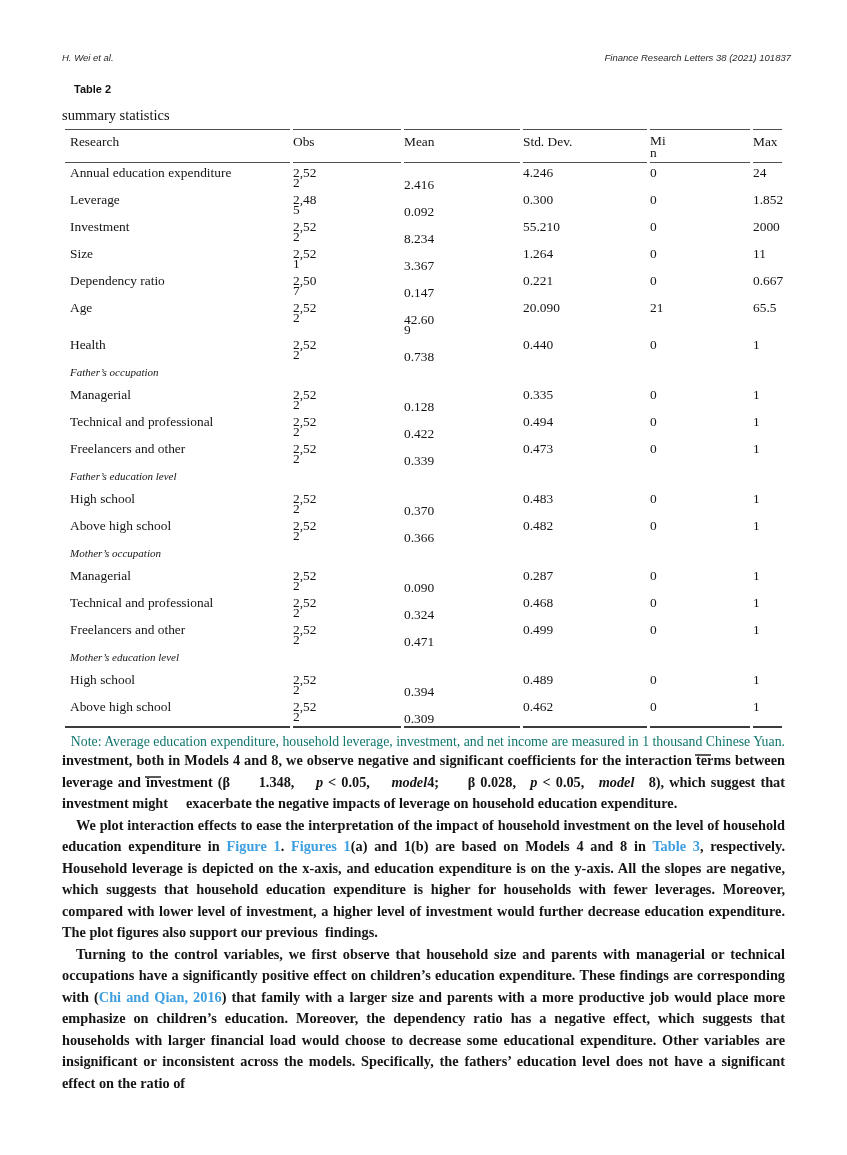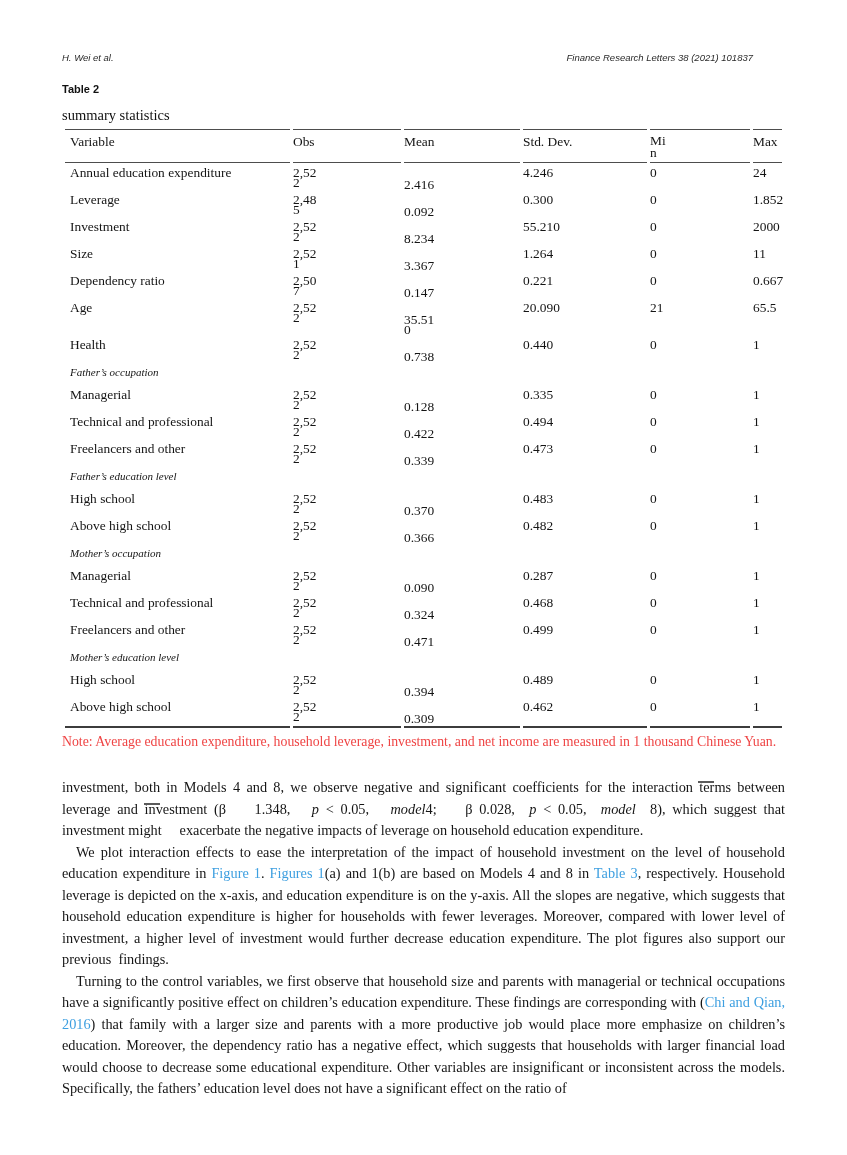--- a/index.html
+++ b/index.html
@@ -1,43 +1,43 @@
 <!DOCTYPE html>
 <html style="--link: #3d9fe0; --text: #1b1b1b;"><head>
 <meta charset="utf-8">
 <style>
   html,body { margin:0; padding:0; background:#ffffff; }
   .page {
     position:relative; width:847px; height:1155px; box-sizing:border-box;
-    padding:52px 94px 30px 62px; background:#fff; overflow:hidden;
+    padding:52px 56px 30px 62px; background:#fff; overflow:hidden;
     font-family:"Liberation Serif", serif; color:var(--text,#1b1b1b);
   }
   
   .running-head { display:flex; justify-content:space-between; align-items:baseline;
     font-family:"Liberation Sans", sans-serif; font-style:italic; font-size:9.5px; color:#2a2a2a; }
   
   .table-label { margin-top:20px; font-family:"Liberation Sans", sans-serif;
-    font-weight:bold; font-size:11px; line-height:13px; color:#111; }
+    font-weight:bold; font-size:11px; line-height:13px; color:#111;margin-left:12px; }
   .table-title { margin-top:10px; font-size:14.5px; line-height:18px; color:#111; }
   
   table.stats { margin-top:5px; width:723px; table-layout:fixed;
     border-collapse:separate; border-spacing:3px 0; font-size:13.4px; color:#141414; }
   table.stats th { font-weight:normal; text-align:left; vertical-align:top;
     border-top:1px solid #4d4d4d; border-bottom:1px solid #4d4d4d;
     padding:5px 0 3px 0; line-height:13px; }
   table.stats th:first-child, table.stats td:first-child { padding-left:5px; }
   .hdr-min { display:inline-block; width:16px; word-break:break-all; line-height:12px; }
   table.stats td { vertical-align:top; padding:3px 0 0 0; line-height:14px; height:20px; }
   .obs-wrap  { display:inline-block; width:27px; word-break:break-all; line-height:10px; vertical-align:top; padding-top:2px; }
   .mean-wrap { display:inline-block; max-width:33px; word-break:break-all; line-height:10px; vertical-align:top; padding-top:2px;margin-top:12px; }
   td.section-cell { font-style:italic; font-size:11px; padding:6px 0 0 5px; line-height:13px; height:12px; }
   tr.last-row td { border-bottom:2px solid #3c3c3c; padding-bottom:2px; }
-  .table-note { margin-top:6px; width:723px; font-size:13.8px; line-height:16px; color:#ef4444; }
-  
-  .body-text { margin-top:27px; width:723px; }
+  .table-note { margin-top:6px; width:723px; font-size:13.8px; line-height:16px; color:#0f766e;text-align:right; }
+  
+  .body-text { width:723px;font-weight:bold; }
   .body-text p { margin:0; font-size:14.3px; line-height:21.5px; text-align:justify; color:#151515; }
   .body-text p.indent { text-indent:14px; }
   .it { font-style:italic; }
   .ref { color:var(--link,#3d9fe0); text-decoration:none; cursor:pointer; }
   .marked { position:relative; }
   .marked::before { content:""; position:absolute; left:-1px; top:2px; width:16px; height:2px; background:#5a5a5a; }
 </style>
 </head>
 <body>
 
@@ -54,21 +54,21 @@
     <colgroup>
       <col style="width:225px">
         <col style="width:108px">
         <col style="width:116px">
       <col style="width:124px">
         <col style="width:100px">
         <col style="width:29px">
     </colgroup>
     <thead>
         <tr id="head-row">
-          <th><span>Variable</span></th>
+          <th><span>Research</span></th>
           <th><span>Obs</span></th>
           <th><span>Mean</span></th>
           <th><span>Std. Dev.</span></th>
           <th><span class="hdr-min">Min</span></th>
           <th><span>Max</span></th>
         </tr>
       </thead>
     <tbody id="table-body">
         <tr>
           <td>Annual education expenditure</td>
@@ -106,21 +106,21 @@
           <td>Dependency ratio</td>
           <td><span class="obs-wrap">2,507</span></td>
           <td><span class="mean-wrap">0.147</span></td>
           <td>0.221</td>
           <td>0</td>
           <td>0.667</td>
         </tr>
         <tr>
           <td>Age</td>
           <td><span class="obs-wrap">2,522</span></td>
-          <td><span class="mean-wrap">35.510</span></td>
+          <td><span class="mean-wrap">42.609</span></td>
           <td>20.090</td>
           <td>21</td>
           <td>65.5</td>
         </tr>
         <tr>
           <td>Health</td>
           <td><span class="obs-wrap">2,522</span></td>
           <td><span class="mean-wrap">0.738</span></td>
           <td>0.440</td>
           <td>0</td>

